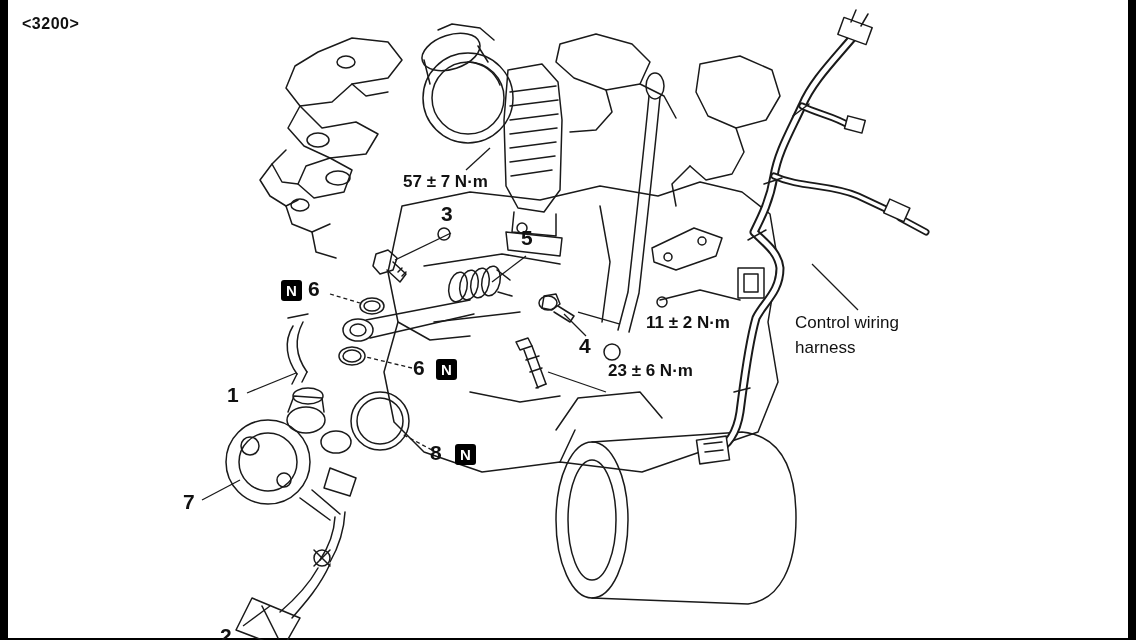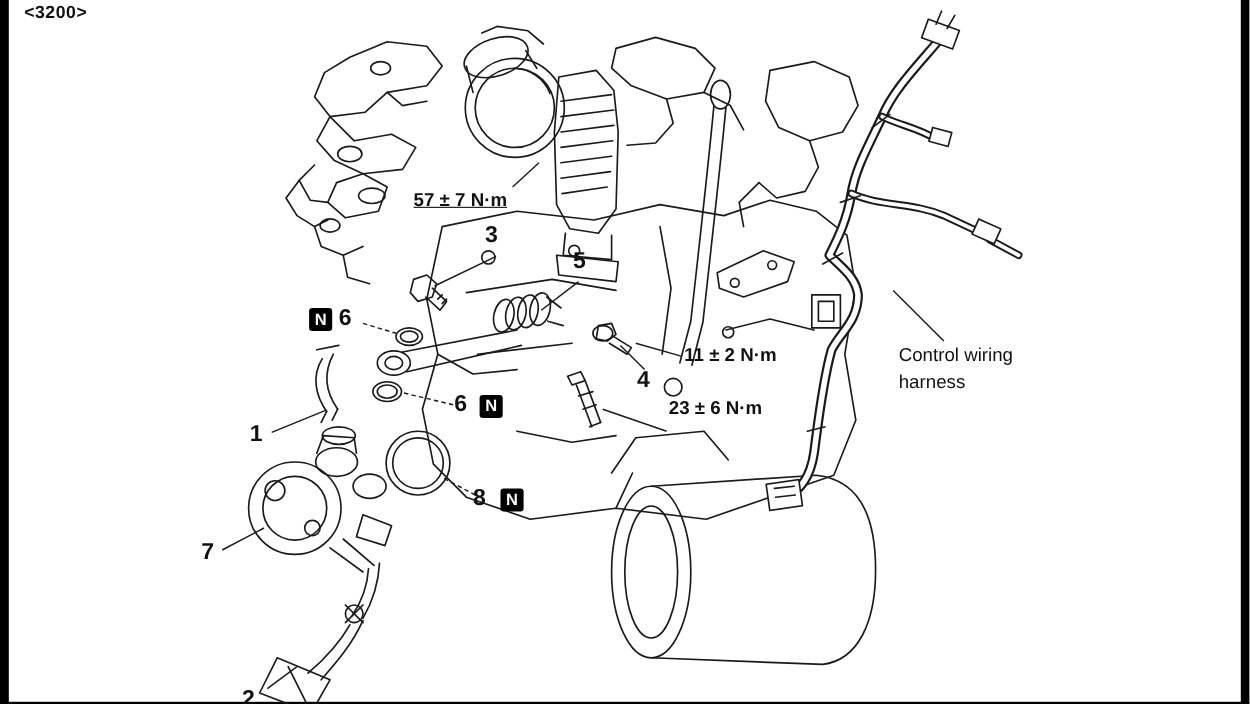--- a/index.html
+++ b/index.html
@@ -7,21 +7,21 @@
     width:1136px;height:640px;position:relative;overflow:hidden;
     background:#ffffff;
     font-family:"Liberation Sans", sans-serif;
     color:#111;
   }
   .letterbox{position:absolute;top:0;bottom:0;width:8px;background:#000;}
   .letterbox.left{left:0;}
   .letterbox.right{right:0;}
   .bottombar{position:absolute;left:0;right:0;bottom:0;height:2px;background:#000;}
   .model-code{
-    position:absolute;left:22px;top:3px;
+    position:absolute;left:22px;top:15px;
     font-size:16px;font-weight:bold;letter-spacing:0.5px;
   }
   .diagram-svg{position:absolute;left:0;top:0;}
   .lbl{position:absolute;white-space:nowrap;}
   .torque{font-size:17px;font-weight:bold;}
   .callout{font-size:21px;font-weight:bold;}
   .plain{font-size:17px;font-weight:normal;line-height:1.45;white-space:normal;}
   .nbox{
     position:absolute;width:21px;height:21px;background:#000;border-radius:3px;
     color:#fff;font-size:15px;font-weight:bold;
@@ -217,35 +217,35 @@
     <path d="M606,392 L548,372"></path>
     <path d="M202,500 L240,480"></path>
     <path d="M243,626 L270,606"></path>
     <path d="M858,310 L812,264"></path>
     <path d="M330,294 L360,303" stroke-dasharray="4 3"></path>
     <path d="M412,368 L366,357" stroke-dasharray="4 3"></path>
     <path d="M432,450 L402,434" stroke-dasharray="4 3"></path>
   </g>
 </svg>
 
-<div class="lbl torque" style="left:376px;top:172px;text-decoration:underline;">57 ± 7 N·m</div>
+<div class="lbl torque" style="left:403px;top:172px;">57 ± 7 N·m</div>
 <div class="lbl callout" style="left:441px;top:202px;">3</div>
 <div class="lbl callout" style="left:521px;top:226px;">5</div>
 
 <div class="nbox" style="left:281px;top:280px;">N</div>
 <div class="lbl callout" style="left:308px;top:277px;">6</div>
 
 <div class="lbl callout" style="left:227px;top:383px;">1</div>
 
 <div class="lbl callout" style="left:413px;top:356px;">6</div>
 <div class="nbox" style="left:436px;top:359px;">N</div>
 
 <div class="lbl callout" style="left:579px;top:334px;">4</div>
-<div class="lbl torque" style="left:622px;top:313px;">11 ± 2 N·m</div>
+<div class="lbl torque" style="left:646px;top:313px;">11 ± 2 N·m</div>
 <div class="lbl torque" style="left:608px;top:361px;">23 ± 6 N·m</div>
 
 <div class="lbl callout" style="left:430px;top:441px;">8</div>
 <div class="nbox" style="left:455px;top:444px;">N</div>
 
 <div class="lbl callout" style="left:183px;top:490px;">7</div>
 <div class="lbl callout" style="left:220px;top:624px;">2</div>
 
-<div class="lbl plain" style="left:817px;top:311px;width:135px;">Control wiring harness</div>
+<div class="lbl plain" style="left:795px;top:311px;width:135px;">Control wiring harness</div>
 
 </body></html>

